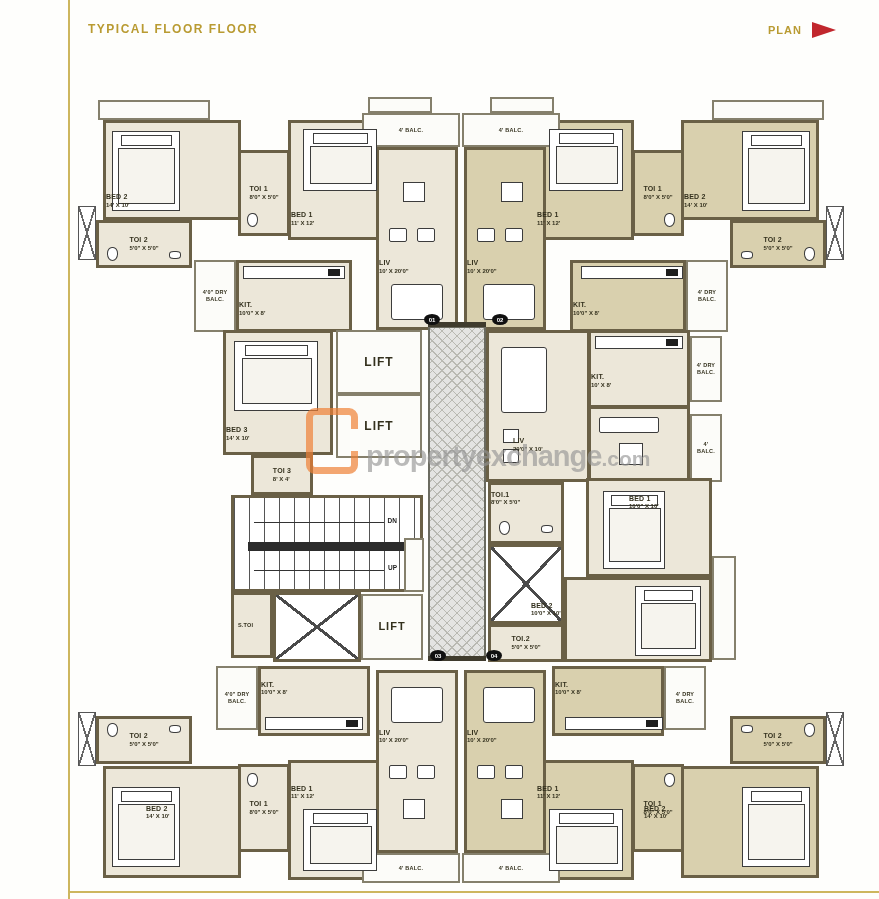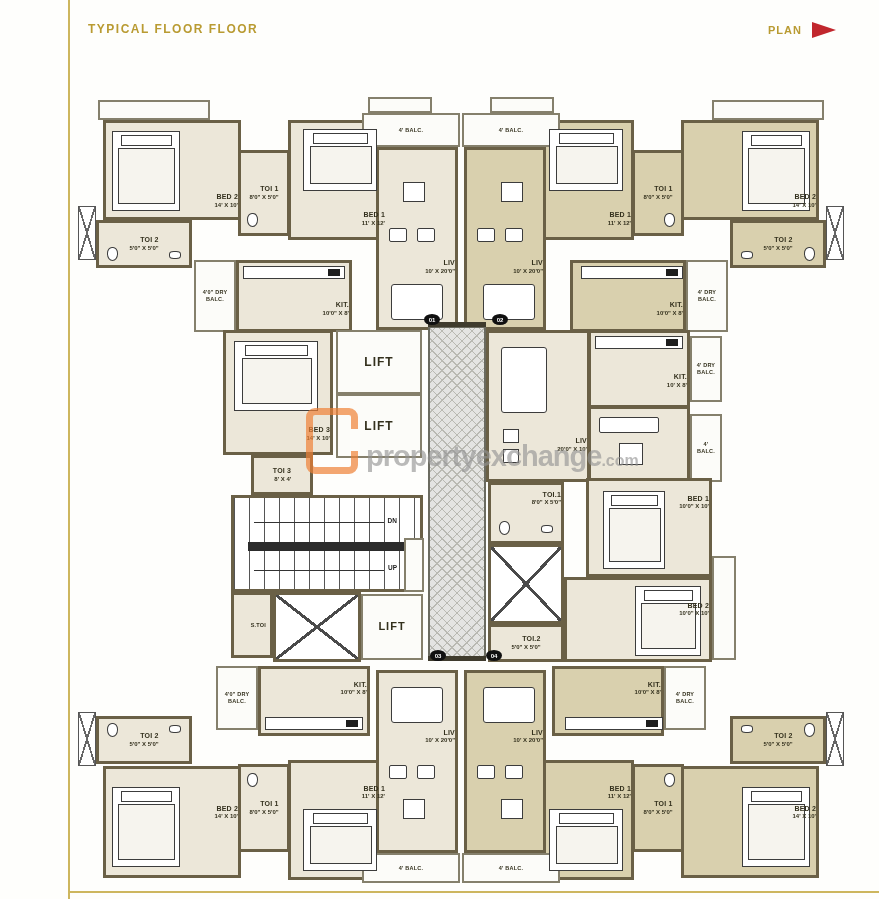--- a/index.html
+++ b/index.html
@@ -20,21 +20,21 @@
   .title{position:absolute;left:88px;top:22px;color:var(--gold);font-weight:bold;font-size:12px;letter-spacing:1.5px}
   .north{position:absolute;left:768px;top:24px;color:var(--gold);font-weight:bold;font-size:11px;letter-spacing:1px}
   .north-arrow{position:absolute;left:812px;top:22px;width:0;height:0;
     border-left:24px solid #c1272d;border-top:8px solid transparent;border-bottom:8px solid transparent}
 
   .room{position:absolute;border:3px solid var(--wall);display:flex;align-items:center;justify-content:center;text-align:center}
   .cream{background:var(--cream)}
   .khaki{background:var(--khaki)}
   .white{background:#fcfcf9;border-color:#85806c;border-width:2px}
 
-  .lbl{display:flex;flex-direction:column;align-items:flex-end;line-height:1.2;z-index:5;position:relative;pointer-events:none}
+  .lbl{display:flex;flex-direction:column;align-items:flex-start;line-height:1.2;z-index:5;position:relative;pointer-events:none}
   .lbl .n{font-weight:bold;font-size:7px;color:var(--ink);letter-spacing:.2px;white-space:pre-line}
   .lbl .d{font-weight:bold;font-size:6px;color:var(--ink)}
   .lbl.abs{position:absolute;left:0;right:0}
   .lbl.tiny .n{font-size:5.5px}
 
   
   .bed{position:absolute;background:#fff;border:1.5px solid #3c3c3c;z-index:1}
   .bed::before{content:"";position:absolute;left:12%;top:3px;width:74%;height:9px;border:1px solid #3c3c3c}
   .bed::after{content:"";position:absolute;left:8%;top:16px;width:83%;height:calc(100% - 24px);border:1px solid #3c3c3c;background:#f6f4ee}
   .table{position:absolute;background:#fff;border:1.5px solid #3c3c3c;border-radius:3px;z-index:1}
@@ -64,21 +64,21 @@
 
   .marker{position:absolute;width:16px;height:11px;background:#101010;color:#fff;border-radius:50%;
     display:flex;align-items:center;justify-content:center;font-size:6px;font-weight:bold;z-index:40}
 
   
   .wm{position:absolute;left:300px;top:400px;width:360px;height:92px;z-index:50;opacity:.82;pointer-events:none}
   .wm-logo{position:absolute;left:6px;top:8px;width:52px;height:66px;border:7px solid #ef8035;border-radius:9px;opacity:.85}
   .wm-logo::after{content:"";position:absolute;right:-9px;top:14px;width:10px;height:22px;background:#fdfdfb}
   .wm-brand{position:absolute;left:66px;top:-6px;font-weight:bold;font-size:42px;color:rgba(141,198,63,.85);letter-spacing:0px}
   .wm-domain{position:absolute;left:66px;top:40px;font-size:29px;font-weight:bold;color:rgba(148,148,148,.78);letter-spacing:-1px}
-  .wm-tld{font-size:16px;letter-spacing:0}
+  .wm-tld{font-size:21px;letter-spacing:0}
 </style>
 </head>
 <body>
 
 <div id="canvas">
 
   <div class="goldline-v" style="left:68px;top:0;width:2px;height:899px"></div>
   <div class="goldline-h" style="left:68px;top:891px;width:811px;height:2px"></div>
 
   <div class="title">TYPICAL FLOOR FLOOR</div>

